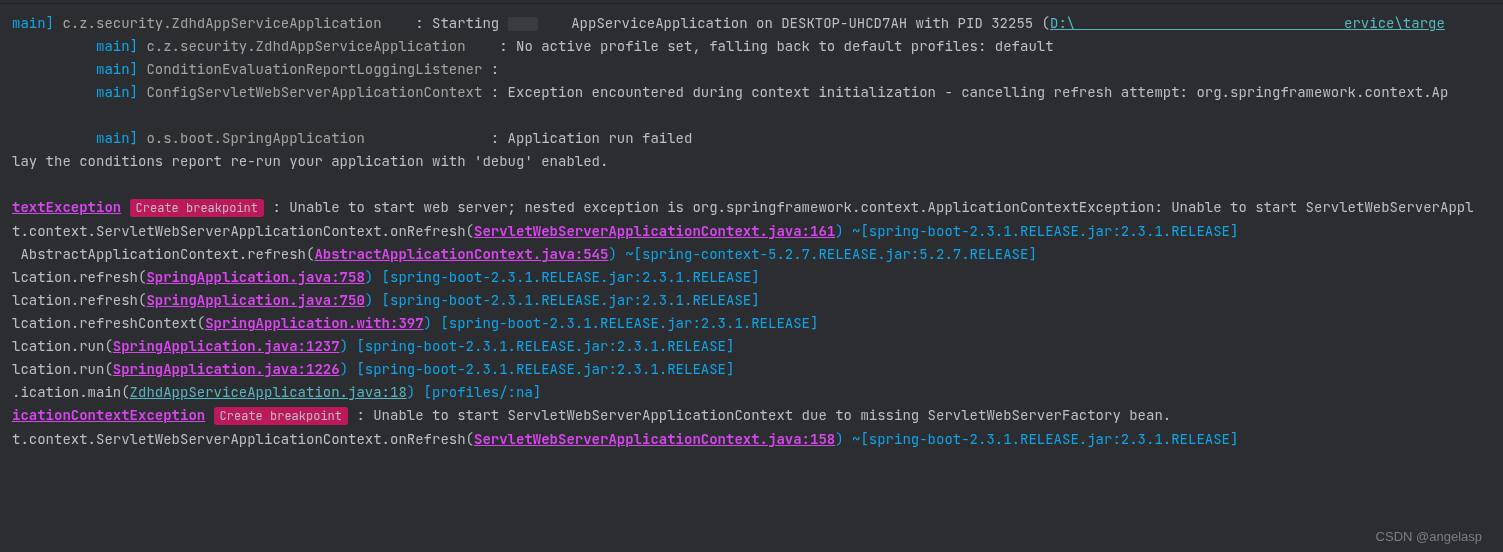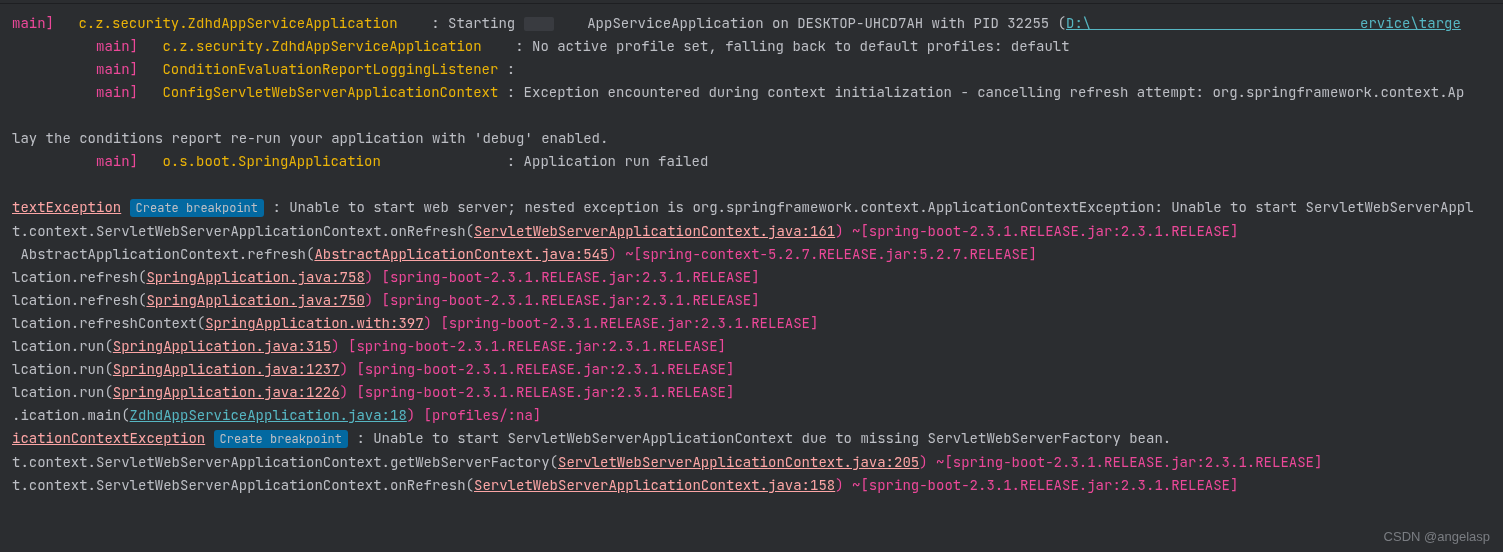--- a/index.html
+++ b/index.html
@@ -10,41 +10,41 @@
       font-size: 14px;
       line-height: 23px;
       overflow-x: hidden;
       white-space: nowrap;
     }
     .console {
       padding-top: 6px;
       padding-left: 0;
     }
     .ln { padding-left: 12px; white-space: pre; }
-    .cyan { color: #eab308; margin-left: 16px; }
-    .link { color: #fca5a5; text-decoration: underline; cursor: pointer; }
+    .cyan { color: #a3a3a3; }
+    .link { color: #d946ef; text-decoration: underline; cursor: pointer; font-weight: bold; }
     .link-cyan { color: #56b6c2; text-decoration: underline; cursor: pointer; }
-    .muted { color: #ec4899; margin-top: 36px; }
+    .muted { color: #0ea5e9; margin-top: 36px; }
     .pill {
-      background: #0369a1;
+      background: #be185d;
       color: #bcbec4;
       font-size: 12px;
       padding: 1px 6px;
       border-radius: 3px;
       cursor: pointer;
     }
     .tab-bar {
       border-bottom: 1px solid #1e1f22;
       height: 4px;
       margin-bottom: 2px;
     }
     .watermark {
       position: fixed;
       bottom: 4px;
-      right: 13px;
+      right: 21px;
       color: #7a7d82;
       font-size: 13px;
       font-family: sans-serif;
     }
     .redact {
       background: #393b40;
       border-radius: 2px;
       display: inline-block;
       height: 14px;
       vertical-align: middle;
@@ -60,38 +60,36 @@
   <div class="ln"><span class="muted">main]</span> <span class="cyan">c.z.security.ZdhdAppServiceApplication</span>    <span>: Starting </span><span class="redact" style="width:30px"></span><span>    AppServiceApplication</span><span> on DESKTOP-UHCD7AH with PID 32255 (</span><span class="link-cyan">D:\                                ervice\targe</span></div>
 
   <div class="ln">          <span class="muted">main]</span> <span class="cyan">c.z.security.ZdhdAppServiceApplication</span>    <span>: No active profile set, falling back to default profiles: default</span></div>
 
   <div class="ln">          <span class="muted">main]</span> <span class="cyan">ConditionEvaluationReportLoggingListener</span> <span>:</span></div>
 
   <div class="ln">          <span class="muted">main]</span> <span class="cyan">ConfigServletWebServerApplicationContext</span> <span>: Exception encountered during context initialization - cancelling refresh attempt: org.springframework.context.Ap</span></div>
 
   <div class="ln"> </div>
 
+  <div class="ln">          <span class="muted">main]</span> <span class="cyan">o.s.boot.SpringApplication</span>               <span>: Application run failed</span></div>
+
   <div class="ln">lay the conditions report re-run your application with 'debug' enabled.</div>
-
-  <div class="ln">          <span class="muted">main]</span> <span class="cyan">o.s.boot.SpringApplication</span>               <span>: Application run failed</span></div>
 
   <div class="ln"> </div>
 
   <div class="ln"><span class="link">textException</span> <span class="pill">Create breakpoint</span><span> : Unable to start web server; nested exception is org.springframework.context.ApplicationContextException: Unable to start ServletWebServerAppl</span></div>
 
   <div class="ln"><span>t.context.ServletWebServerApplicationContext.onRefresh(</span><span class="link">ServletWebServerApplicationContext.java:161</span><span class="muted">) ~[spring-boot-2.3.1.RELEASE.jar:2.3.1.RELEASE]</span></div>
   <div class="ln"><span> AbstractApplicationContext.refresh(</span><span class="link">AbstractApplicationContext.java:545</span><span class="muted">) ~[spring-context-5.2.7.RELEASE.jar:5.2.7.RELEASE]</span></div>
   <div class="ln"><span>lcation.refresh(</span><span class="link">SpringApplication.java:758</span><span class="muted">) [spring-boot-2.3.1.RELEASE.jar:2.3.1.RELEASE]</span></div>
   <div class="ln"><span>lcation.refresh(</span><span class="link">SpringApplication.java:750</span><span class="muted">) [spring-boot-2.3.1.RELEASE.jar:2.3.1.RELEASE]</span></div>
   <div class="ln"><span>lcation.refreshContext(</span><span class="link">SpringApplication.with:397</span><span class="muted">) [spring-boot-2.3.1.RELEASE.jar:2.3.1.RELEASE]</span></div>
-  <div class="ln"><span>lcation.run(</span><span class="link">SpringApplication.java:315</span><span class="muted">) [spring-boot-2.3.1.RELEASE.jar:2.3.1.RELEASE]</span></div>
   <div class="ln"><span>lcation.run(</span><span class="link">SpringApplication.java:1237</span><span class="muted">) [spring-boot-2.3.1.RELEASE.jar:2.3.1.RELEASE]</span></div>
   <div class="ln"><span>lcation.run(</span><span class="link">SpringApplication.java:1226</span><span class="muted">) [spring-boot-2.3.1.RELEASE.jar:2.3.1.RELEASE]</span></div>
   <div class="ln"><span>.ication.main(</span><span class="link-cyan">ZdhdAppServiceApplication.java:18</span><span class="muted">) [profiles/:na]</span></div>
 
   <div class="ln"><span class="link">icationContextException</span> <span class="pill">Create breakpoint</span><span> : Unable to start ServletWebServerApplicationContext due to missing ServletWebServerFactory bean.</span></div>
 
-  <div class="ln"><span>t.context.ServletWebServerApplicationContext.getWebServerFactory(</span><span class="link">ServletWebServerApplicationContext.java:205</span><span class="muted">) ~[spring-boot-2.3.1.RELEASE.jar:2.3.1.RELEASE]</span></div>
   <div class="ln"><span>t.context.ServletWebServerApplicationContext.onRefresh(</span><span class="link">ServletWebServerApplicationContext.java:158</span><span class="muted">) ~[spring-boot-2.3.1.RELEASE.jar:2.3.1.RELEASE]</span></div>
 
 </div>
 
 <div class="watermark">CSDN @angelasp</div>
 
 </body></html>

